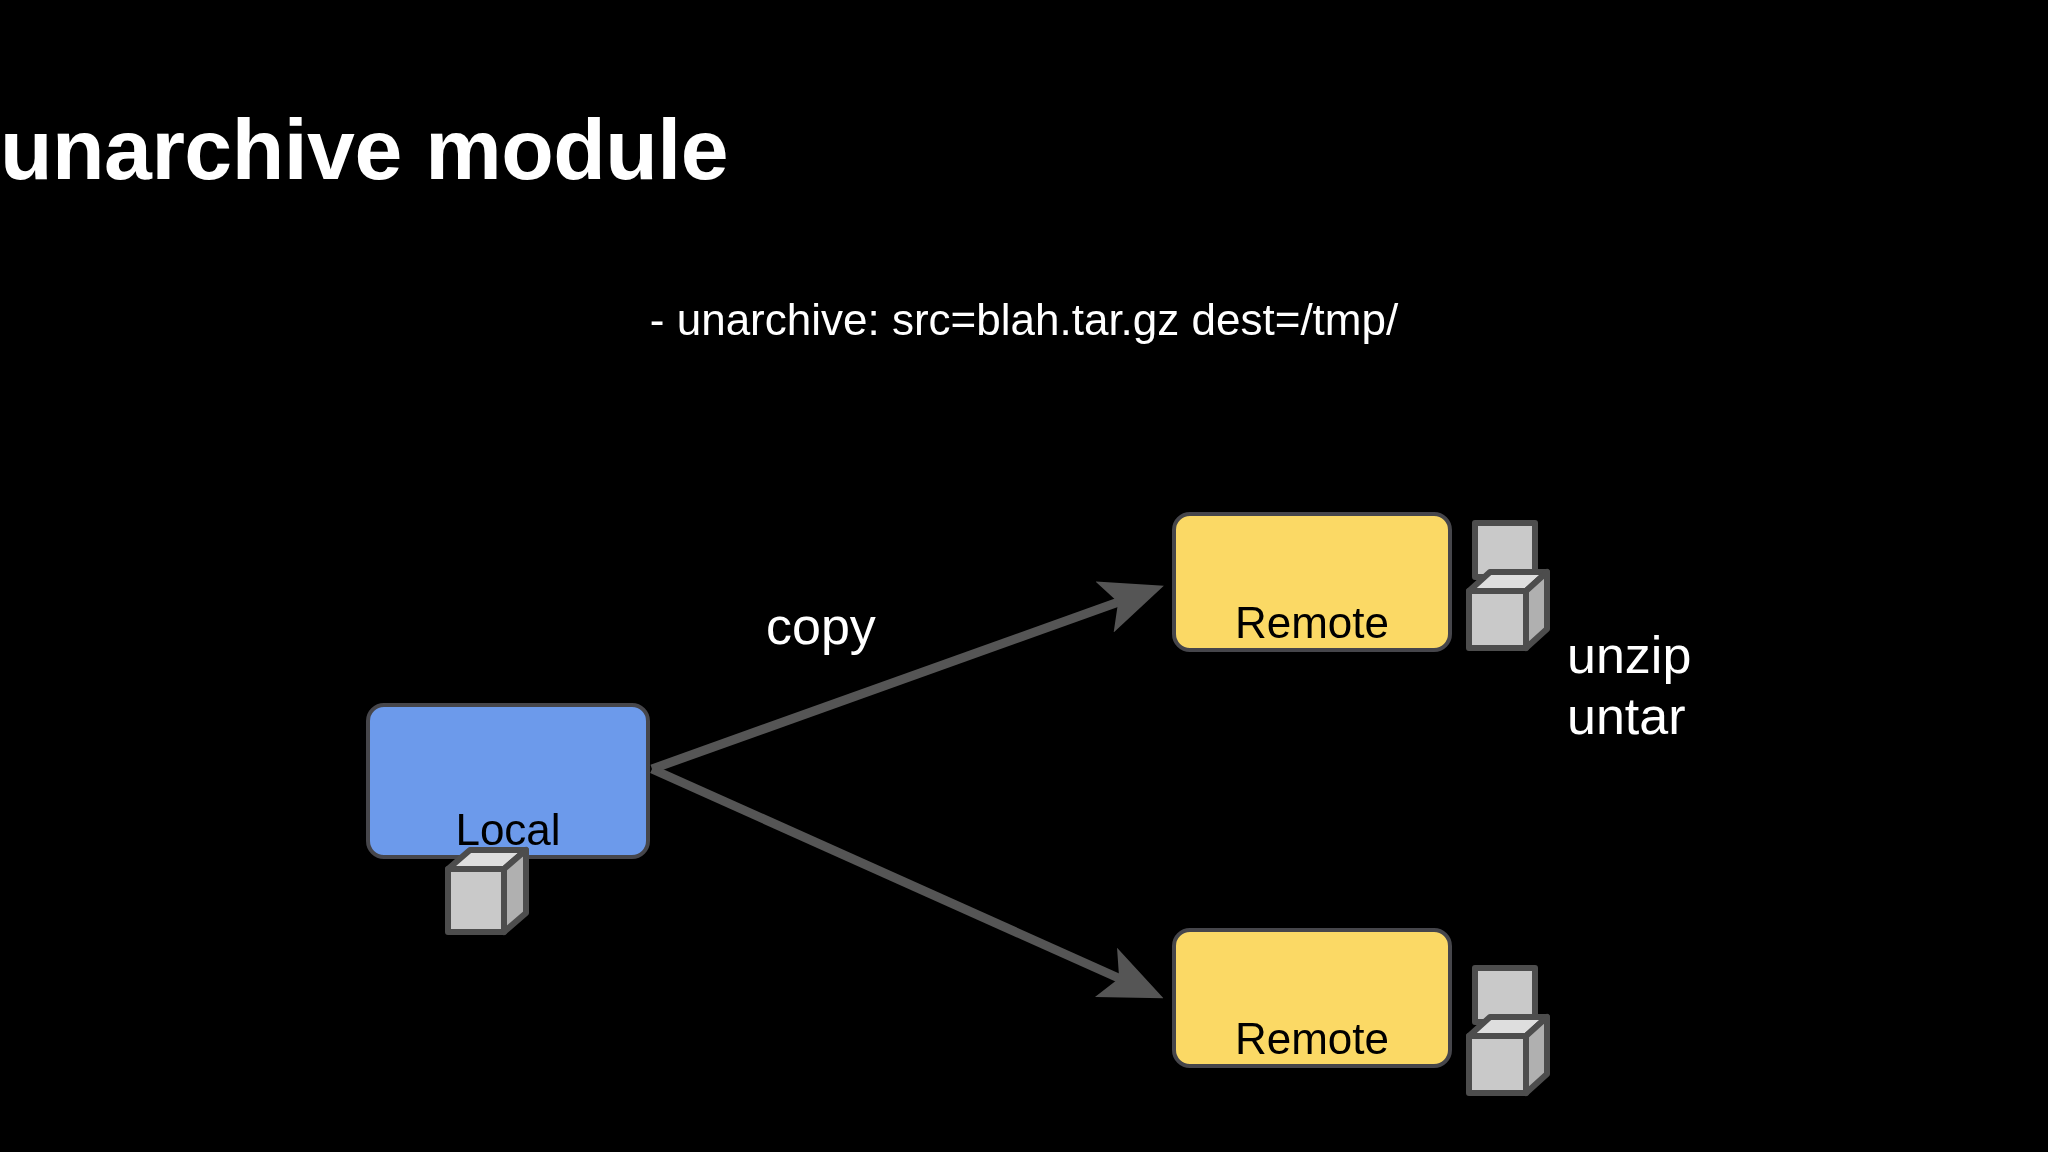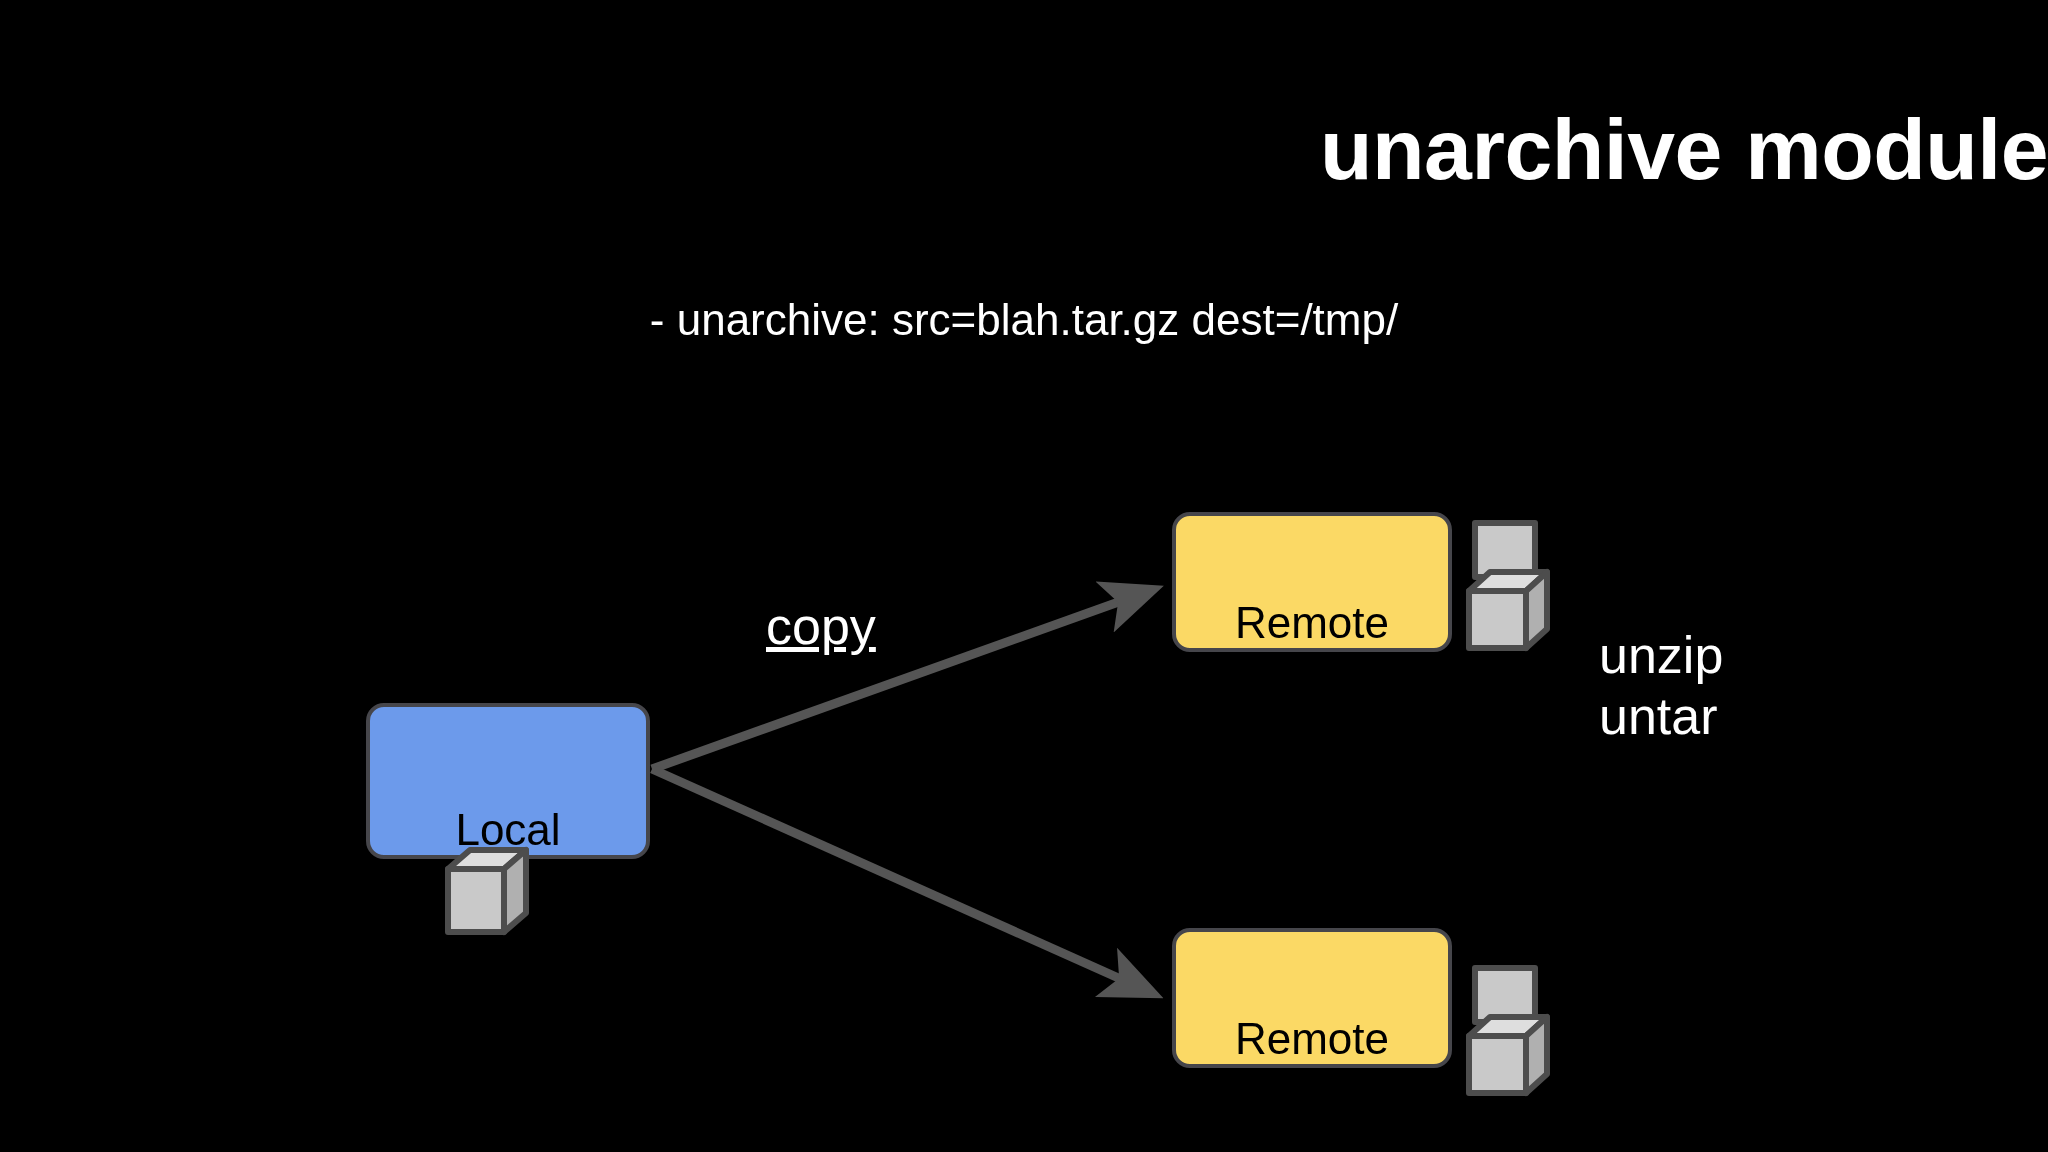--- a/index.html
+++ b/index.html
@@ -18,21 +18,21 @@
     background: #000000;
     overflow: hidden;
   }
 
   
   #slide-title {
     position: absolute;
     left: 0;
     top: 104px;
     width: 2048px;
-    text-align: right;
+    text-align: left;
     color: #ffffff;
     font-size: 86px;
     font-weight: bold;
     line-height: 1.05;
     letter-spacing: -0.5px;
     white-space: nowrap;
   }
 
   
   #slide-subtitle {
@@ -103,28 +103,27 @@
   .edge-label {
     position: absolute;
     color: #ffffff;
     font-size: 52px;
     line-height: 1.18;
     white-space: nowrap;
   }
   #label-copy {
     left: 766px;
     top: 596px;
-    text-decoration: underline;
   }
   #label-unzip-untar {
     left: 1567px;
     top: 625px;
     text-align: left;
   }
-  #label-unzip-untar span { display: block; margin-left: 32px; }
+  #label-unzip-untar span { display: block; }
 
   
   .icon-cube {
     position: absolute;
   }
   #cube-local      { left: 443px;  top: 843px; }
   #openbox-top     { left: 1463px; top: 515px; }
   #openbox-bottom  { left: 1463px; top: 960px; }
 </style>
 </head>

